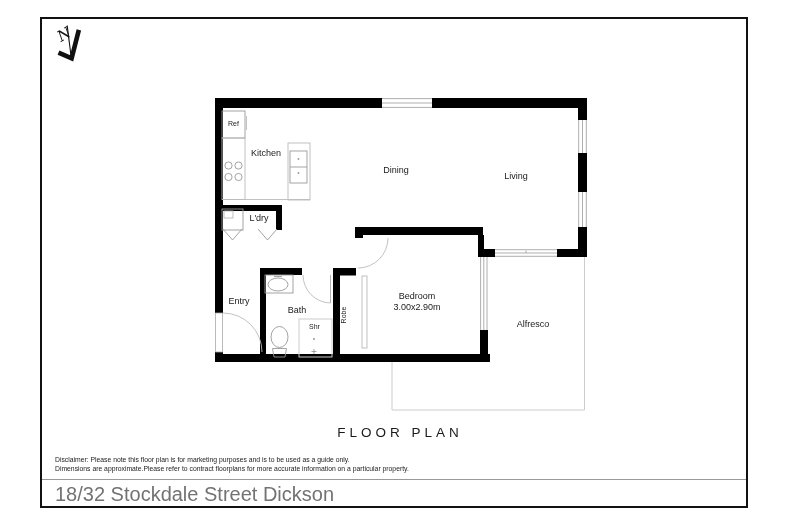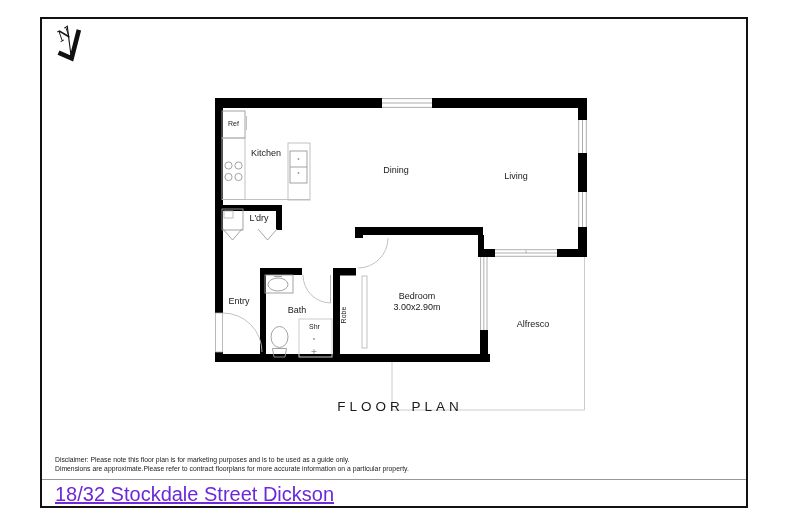--- a/index.html
+++ b/index.html
@@ -8,25 +8,25 @@
   #frame{position:absolute;left:40px;top:17px;width:708px;height:491px;
          border:2px solid #111;box-sizing:border-box;background:#fff;}
   #plan-svg{position:absolute;left:0;top:0;width:790px;height:527px;}
   .room-label{font-family:"Liberation Sans", sans-serif;font-size:9px;fill:#1a1a1a;}
   .small-label{font-family:"Liberation Sans", sans-serif;font-size:7px;fill:#1a1a1a;}
   .wall{fill:#000;}
   .fx{fill:none;stroke:#999;stroke-width:0.9;}
   .fx2{fill:none;stroke:#bbb;stroke-width:0.9;}
   .faint{fill:none;stroke:#ccc;stroke-width:1;}
   .win{stroke:#999;stroke-width:0.8;}
-  #floor-plan-heading{position:absolute;left:290px;top:399px;width:220px;text-align:center;
+  #floor-plan-heading{position:absolute;left:290px;top:425px;width:220px;text-align:center;
          font-size:13.5px;letter-spacing:4px;color:#1a1a1a;}
   #disclaimer{position:absolute;left:55px;top:456px;font-size:6.8px;line-height:8.8px;color:#222;}
   #rule{position:absolute;left:42px;top:479px;width:704px;border-top:1.5px solid #999;}
-  #address-title{position:absolute;left:55px;top:483px;font-size:20px;color:#6d28d9;text-decoration:underline;}
+  #address-title{position:absolute;left:55px;top:483px;font-size:20px;color:#737373;}
 </style>
 </head>
 <body>
 
 <div id="stage">
 
   <div id="frame"></div>
 
   <svg id="plan-svg" viewBox="0 0 790 527">
 

